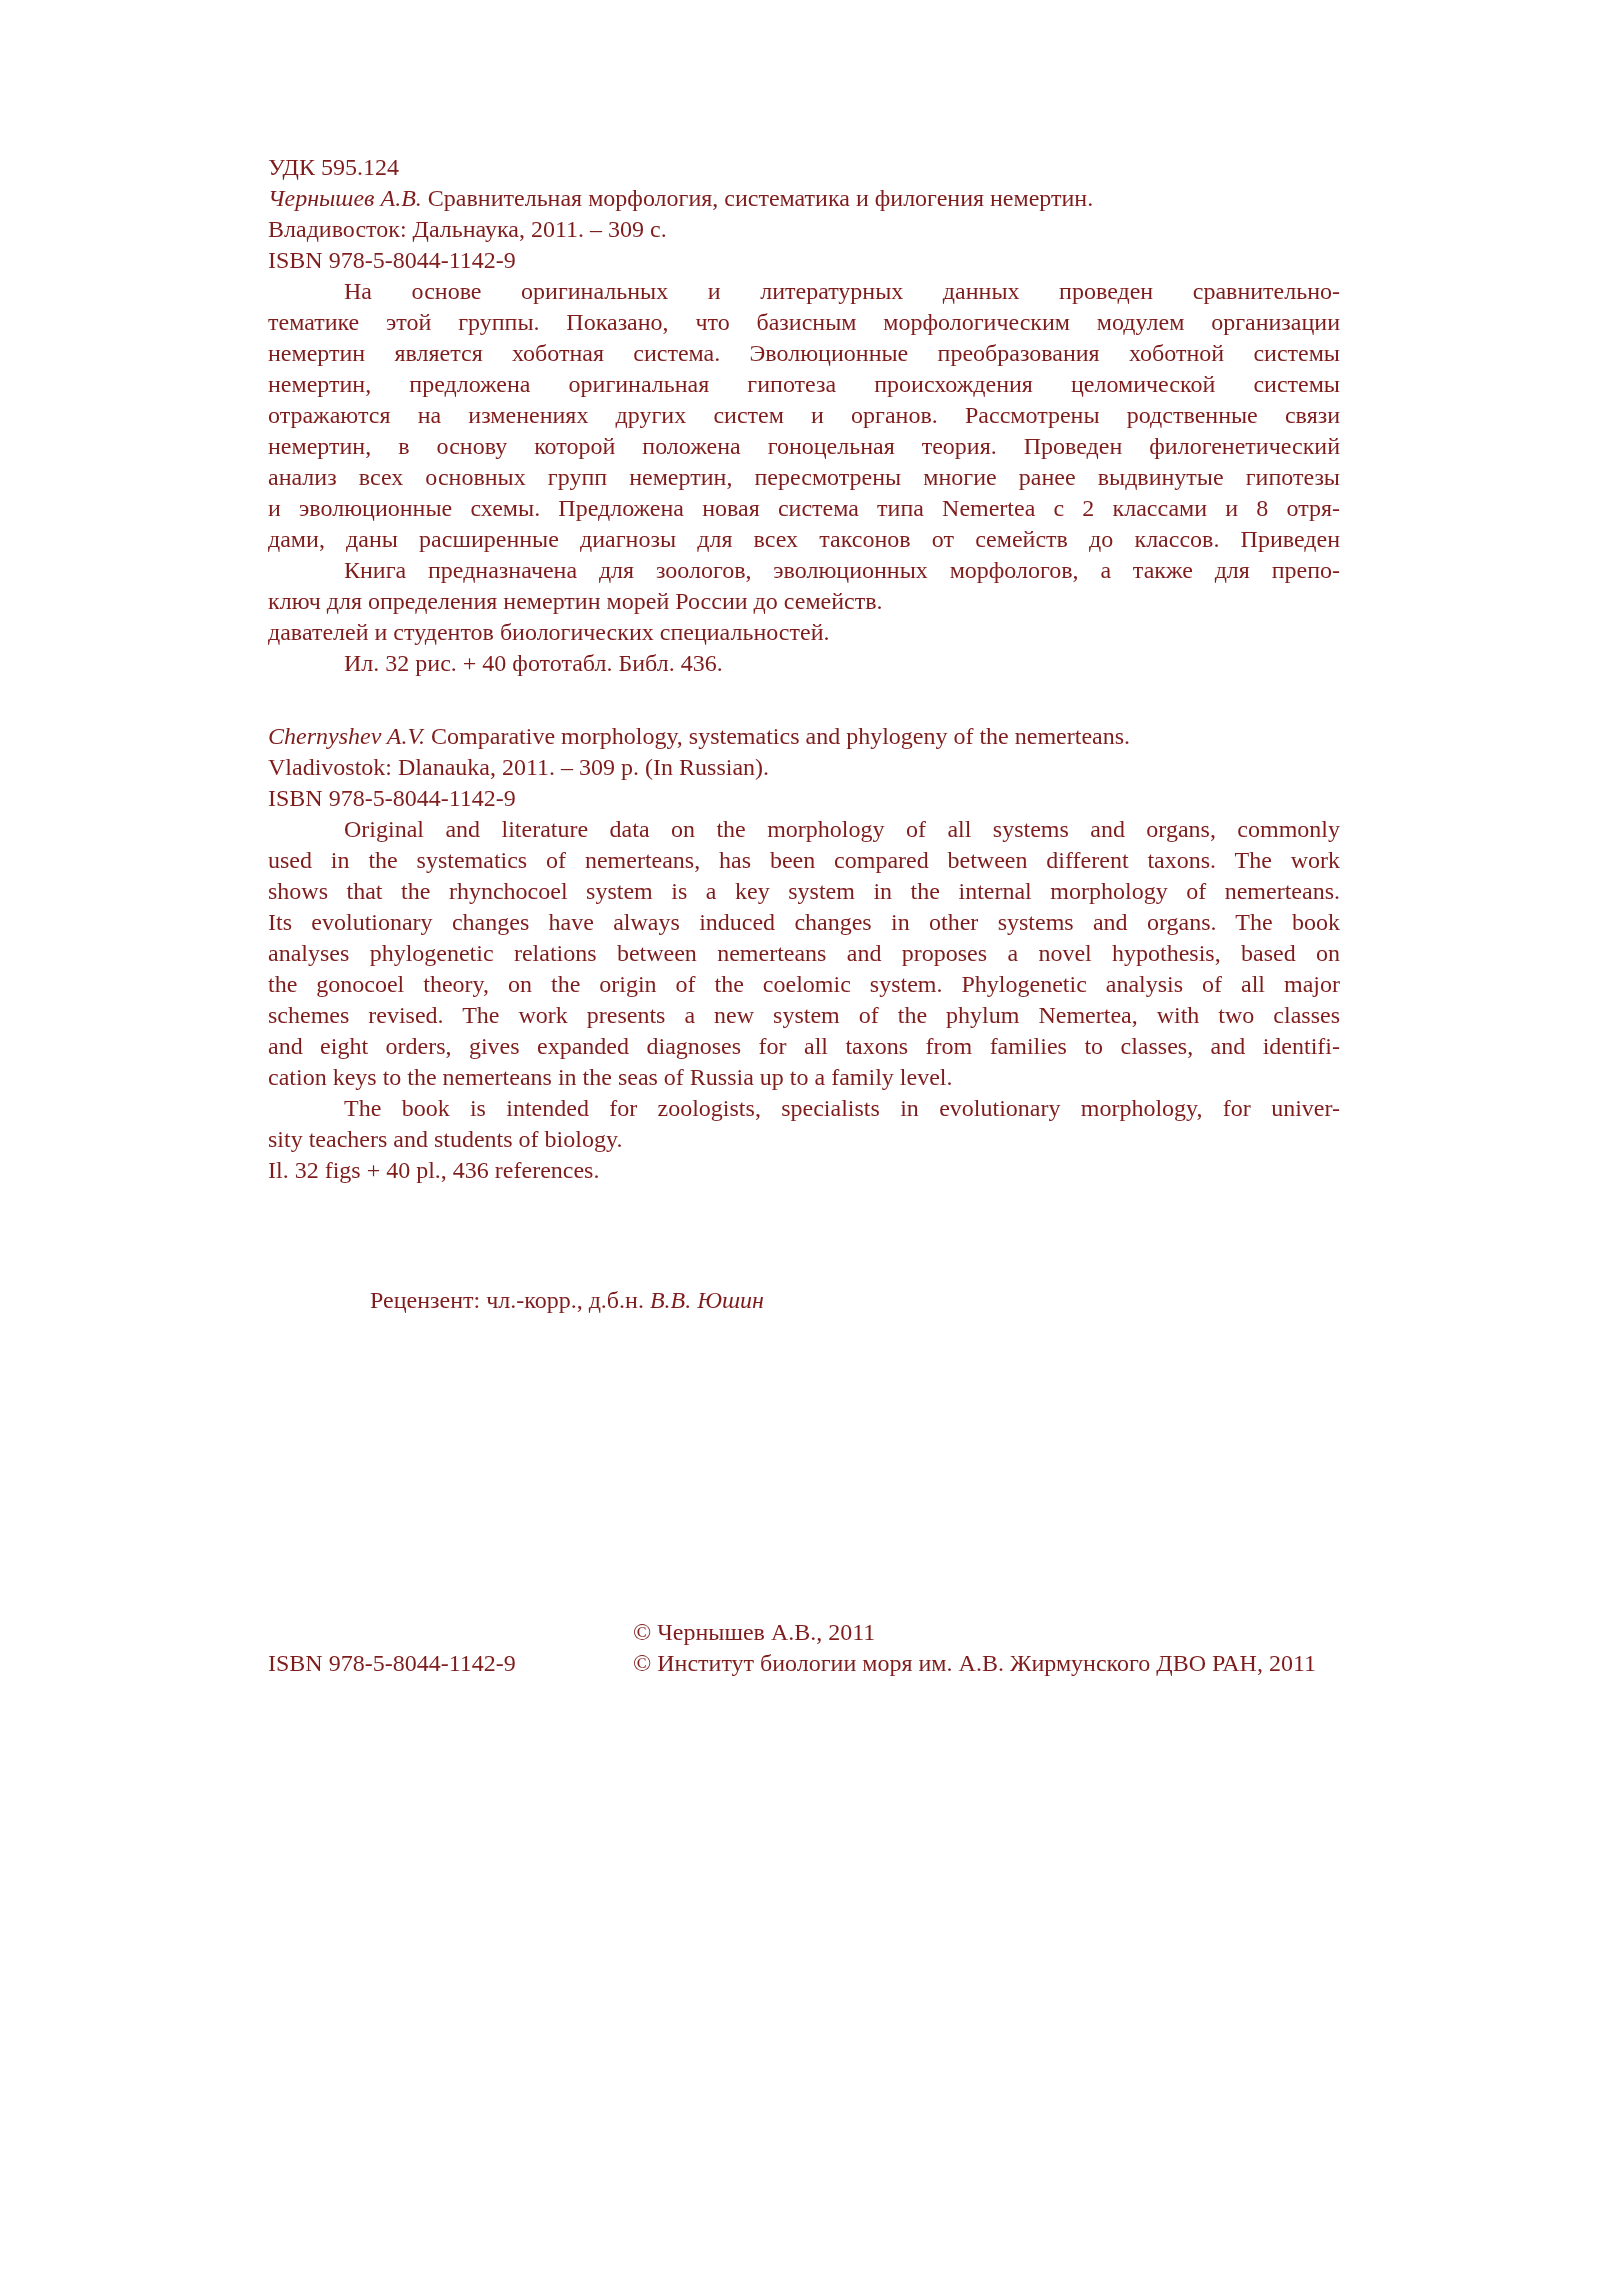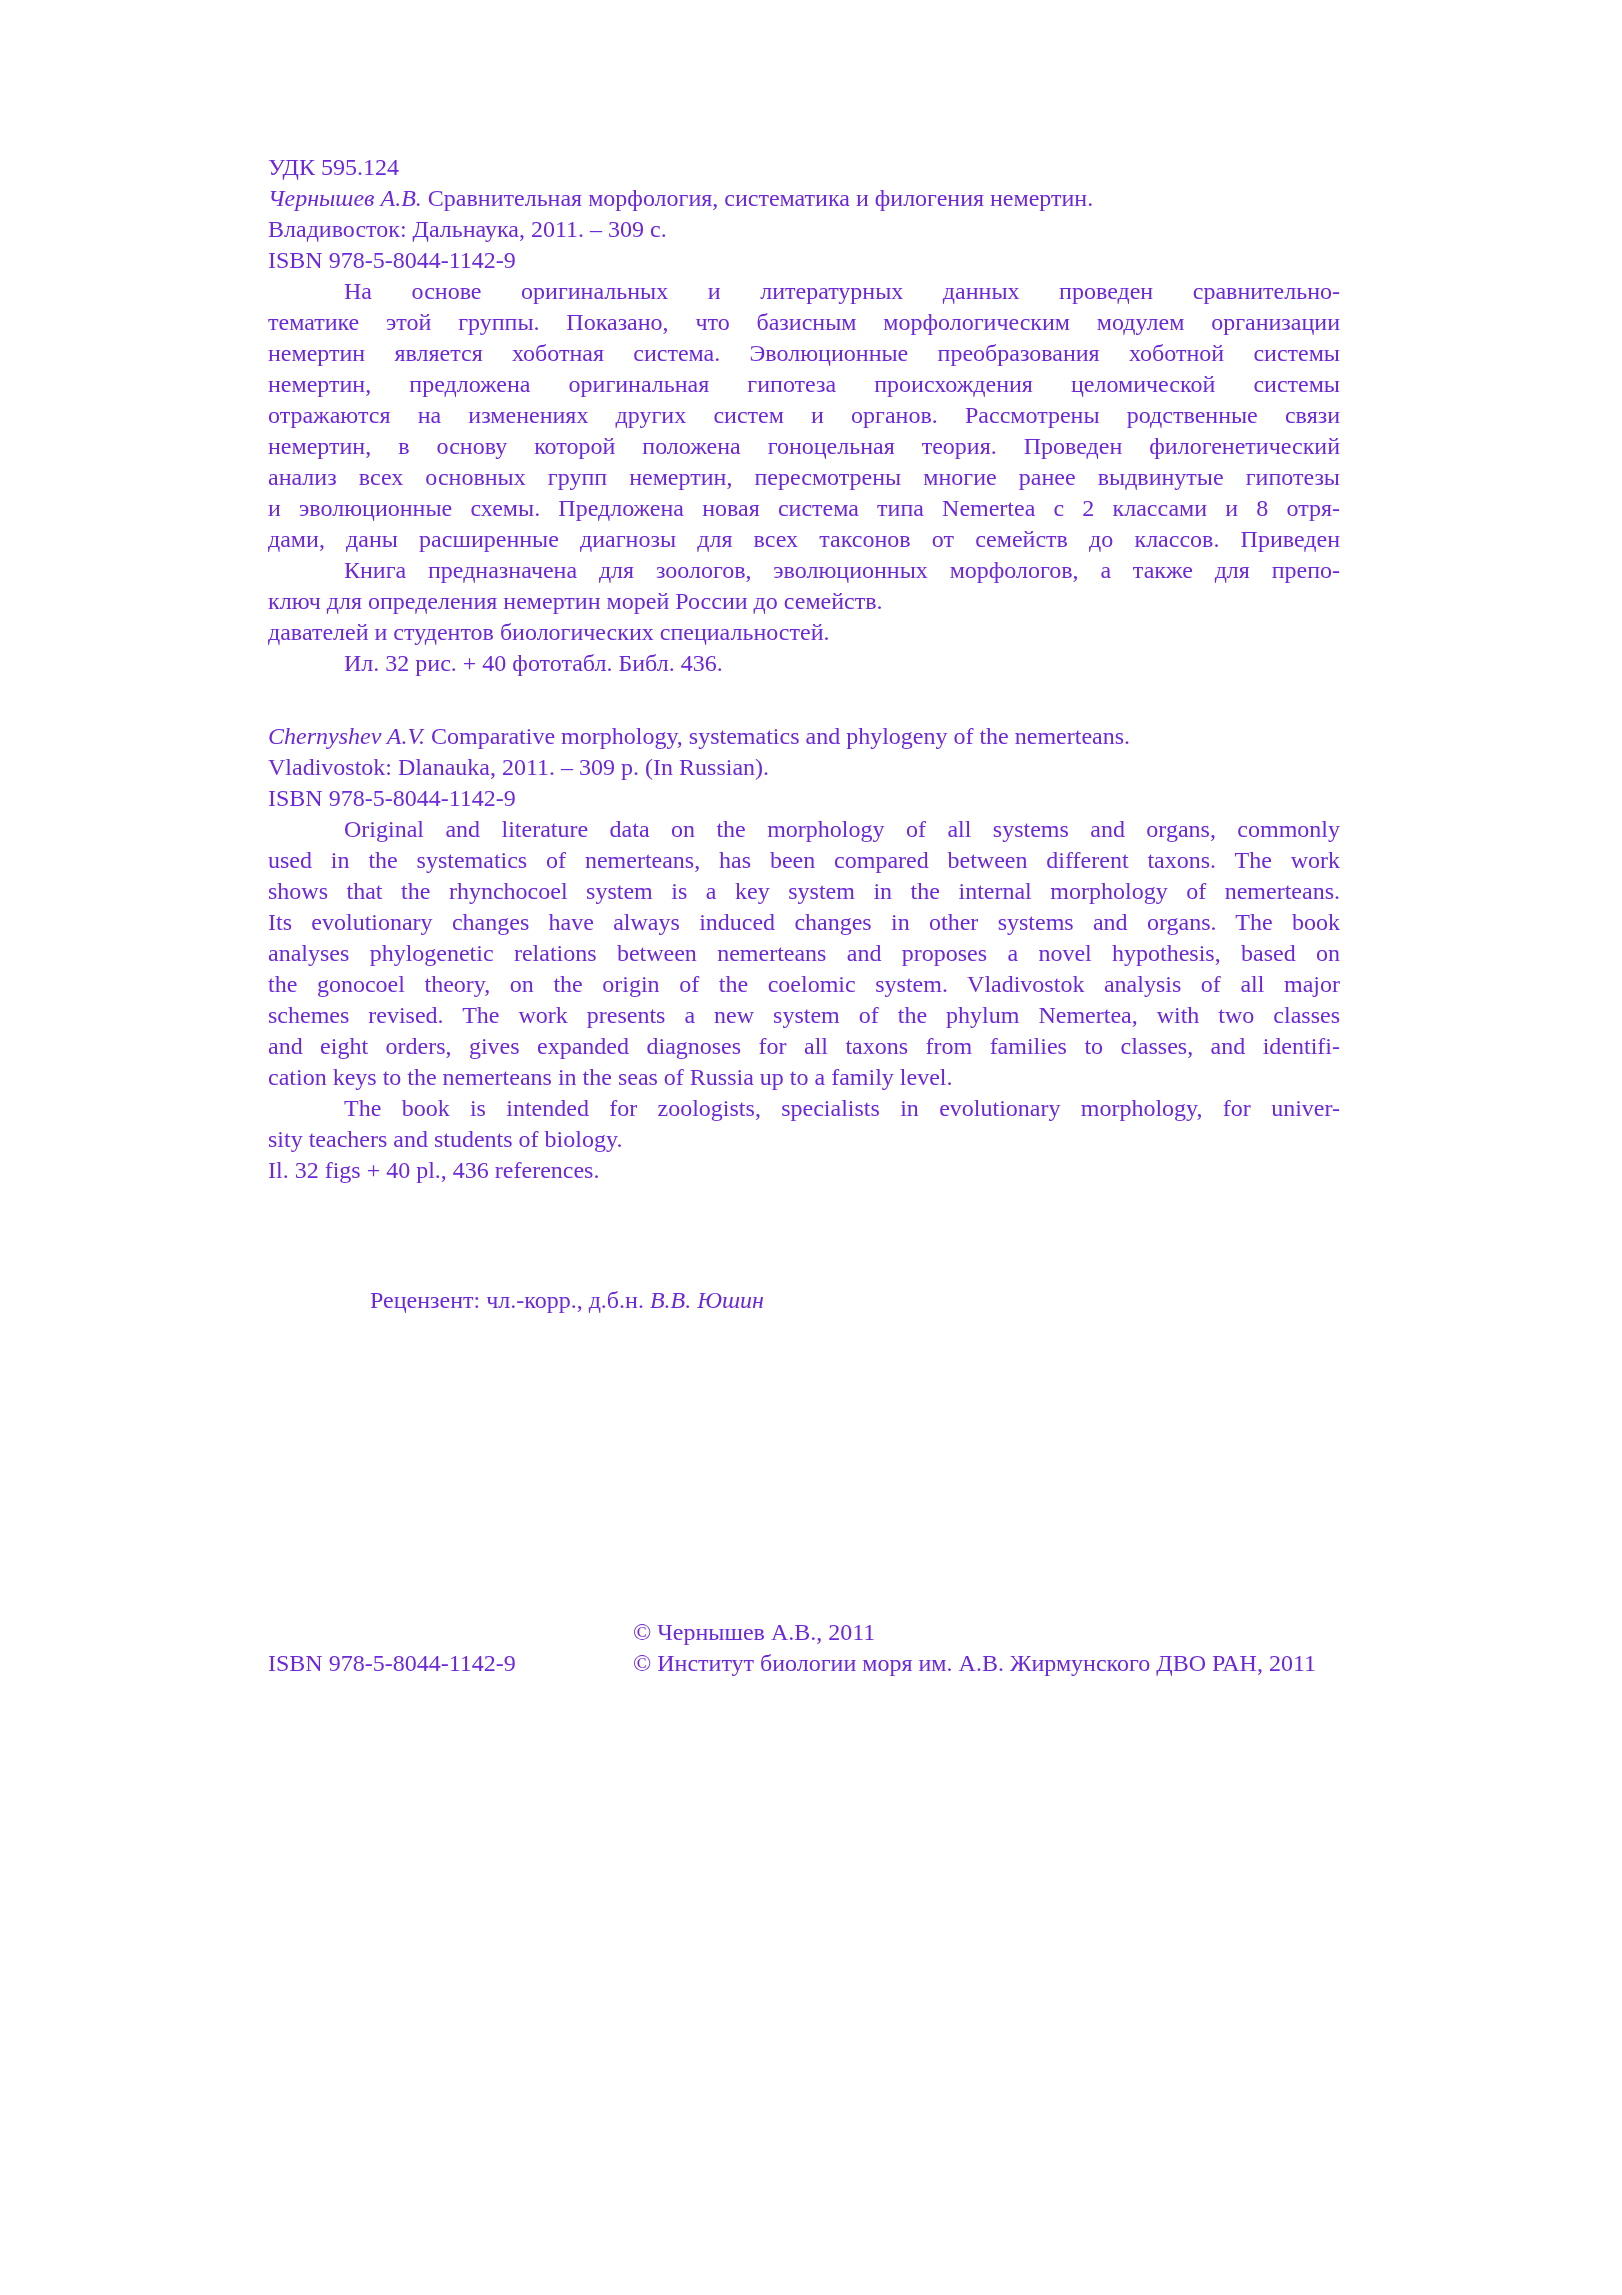--- a/index.html
+++ b/index.html
@@ -5,21 +5,21 @@
   html, body {
     margin: 0;
     padding: 0;
     background: #ffffff;
   }
   .page {
     position: relative;
     width: 1623px;
     height: 1966px;
     background: #ffffff;
-    color: #6d28d9;
+    color: #7f1d1d;
     font-family: "Liberation Serif", "DejaVu Serif", serif;
     font-size: 24px;
     line-height: 31px;
   }
   .text-block {
     position: absolute;
     left: 268px;
     top: 152px;
     width: 1072px;
   }
@@ -85,21 +85,21 @@
       <div class="line">Vladivostok: Dlanauka, 2011. – 309 p. (In Russian).</div>
       <div class="line">ISBN 978-5-8044-1142-9</div>
     </section>
 
     <section class="abstract">
         <div class="line indent just">Original and literature data on the morphology of all systems and organs, commonly</div>
         <div class="line just">used in the systematics of nemerteans, has been compared between different taxons. The work</div>
         <div class="line just">shows that the rhynchocoel system is a key system in the internal morphology of nemerteans.</div>
         <div class="line just">Its evolutionary changes have always induced changes in other systems and organs. The book</div>
         <div class="line just">analyses phylogenetic relations between nemerteans and proposes a novel hypothesis, based on</div>
-        <div class="line just">the gonocoel theory, on the origin of the coelomic system. Vladivostok analysis of all major</div>
+        <div class="line just">the gonocoel theory, on the origin of the coelomic system. Phylogenetic analysis of all major</div>
         <div class="line just">schemes revised. The work presents a new system of the phylum Nemertea, with two classes</div>
         <div class="line just">and eight orders, gives expanded diagnoses for all taxons from families to classes, and identifi-</div>
         <div class="line">cation keys to the nemerteans in the seas of Russia up to a family level.</div>
         <div class="line indent just">The book is intended for zoologists, specialists in evolutionary morphology, for univer-</div>
         <div class="line">sity teachers and students of biology.</div>
         <div class="line">Il. 32 figs + 40 pl., 436 references.</div>
       </section>
 
     <div class="spacer-b"></div>
 

